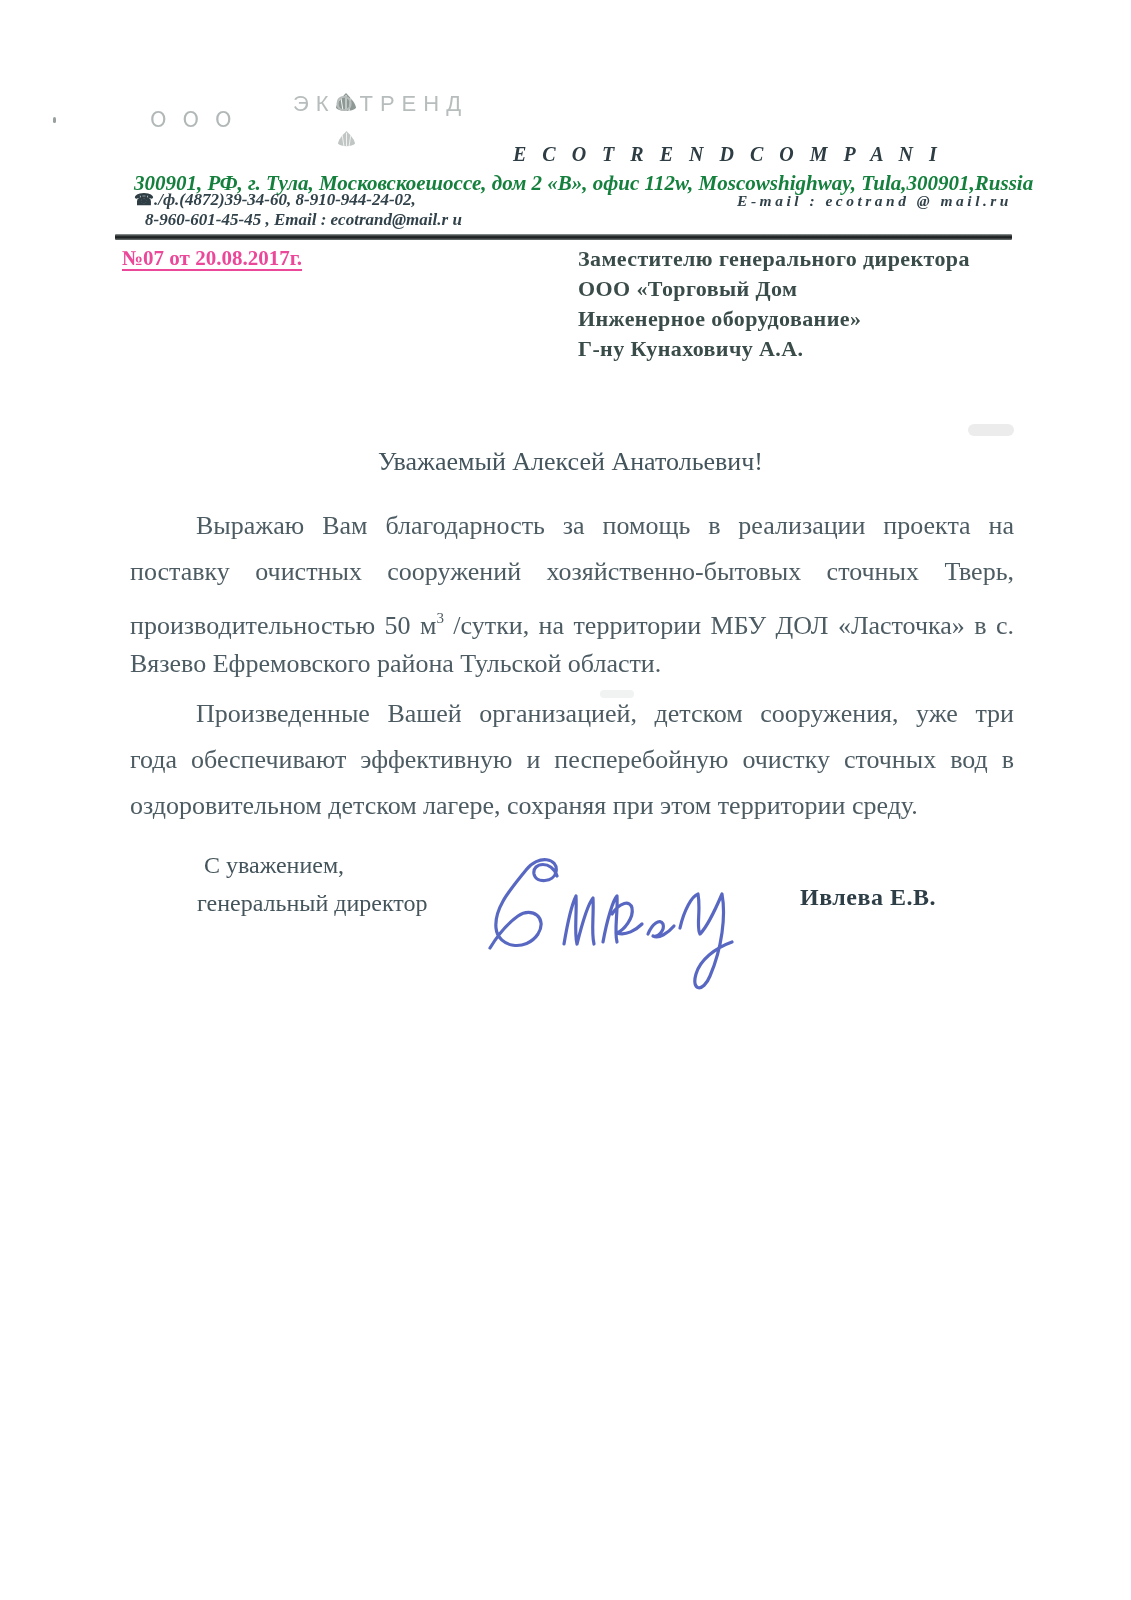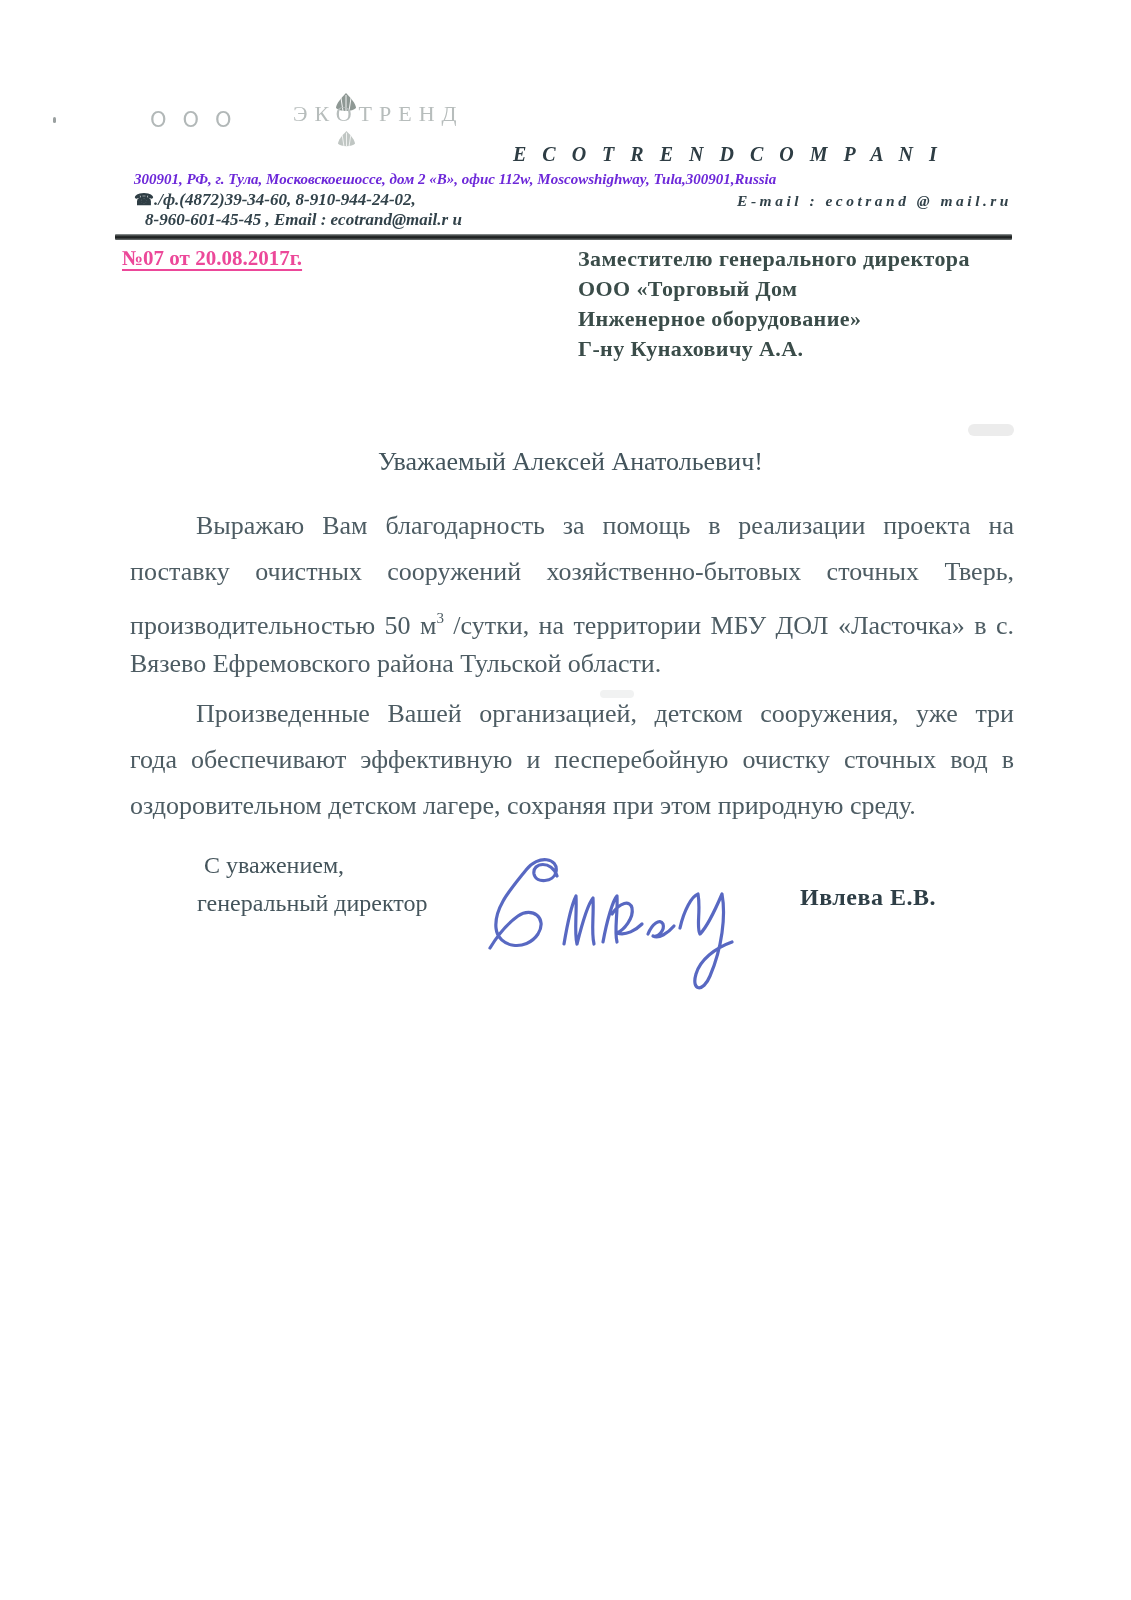--- a/index.html
+++ b/index.html
@@ -15,38 +15,38 @@
   .abs { position: absolute; }
 
   
   .logo-ooo {
     left: 150px; top: 108px;
     font-family: "DejaVu Sans", sans-serif;
     font-size: 21px; letter-spacing: 16px;
     color: #b2b8b8; font-weight: 400;
   }
   .logo-name {
-    left: 293px; top: 101px;
-    font-family: Liberation Serif, serif;
+    left: 293px; top: 91px;
+    font-family: Liberation Sans, sans-serif;
     font-size: 22px; letter-spacing: 7px;
     color: #b7bdbc; font-weight: 400;
   }
   .shell-top { left: 334px; top: 93px; }
   .shell-bottom { left: 336px; top: 131px; opacity: .62; }
 
   .company-en {
     left: 513px; top: 143px;
     font-style: italic; font-weight: bold;
     font-size: 20px; letter-spacing: 5.5px;
     color: #2e3d44;
   }
   .addr-line {
     left: 134px; top: 171px;
     font-style: italic; font-weight: bold;
-    font-size: 15px; color: #6d28d9;
+    font-size: 21px; color: #15803d;
     white-space: nowrap;
   }
   .phone-row {
     left: 134px; top: 190px; width: 878px;
     display: flex; justify-content: space-between;
     font-style: italic; font-weight: bold;
     font-size: 17px; color: #32424a;
     white-space: nowrap;
     gap: 36px;
   }
@@ -156,21 +156,21 @@
   <div class="abs body-block" style="top: 506px;">
     <div class="line indent">Выражаю Вам благодарность за помощь в реализации проекта на</div>
     <div class="line">поставку очистных сооружений хозяйственно-бытовых сточных Тверь,</div>
     <div class="line"><span>производительностью 50 м</span><span class="sup">3</span><span> /сутки, на территории МБУ ДОЛ «Ласточка» в с.</span></div>
     <div class="line last">Вязево Ефремовского района Тульской области.</div>
   </div>
 
   <div class="abs body-block" style="top: 694px;">
     <div class="line indent">Произведенные Вашей организацией, детском сооружения, уже три</div>
     <div class="line">года обеспечивают эффективную и песперебойную очистку сточных вод в</div>
-    <div class="line last">оздоровительном детском лагере, сохраняя при этом природную среду.</div>
+    <div class="line last">оздоровительном детском лагере, сохраняя при этом территории среду.</div>
   </div>
 
   <div class="abs closing">С уважением,</div>
   <div class="abs sig-title">генеральный директор</div>
 
   <svg class="abs sig-svg" width="280" height="160" viewBox="0 0 280 160">
     <g fill="none" stroke="#4a5cbd" stroke-width="3.2" stroke-linecap="round" stroke-linejoin="round" opacity="0.92">
 
       <path d="M97 40 C92 24 72 26 74 38 C76 48 94 46 96 36 C99 22 78 18 66 34 C50 54 34 72 36 92 C38 112 66 116 78 98 C88 82 72 70 58 80 C44 90 36 102 30 112"></path>
 

